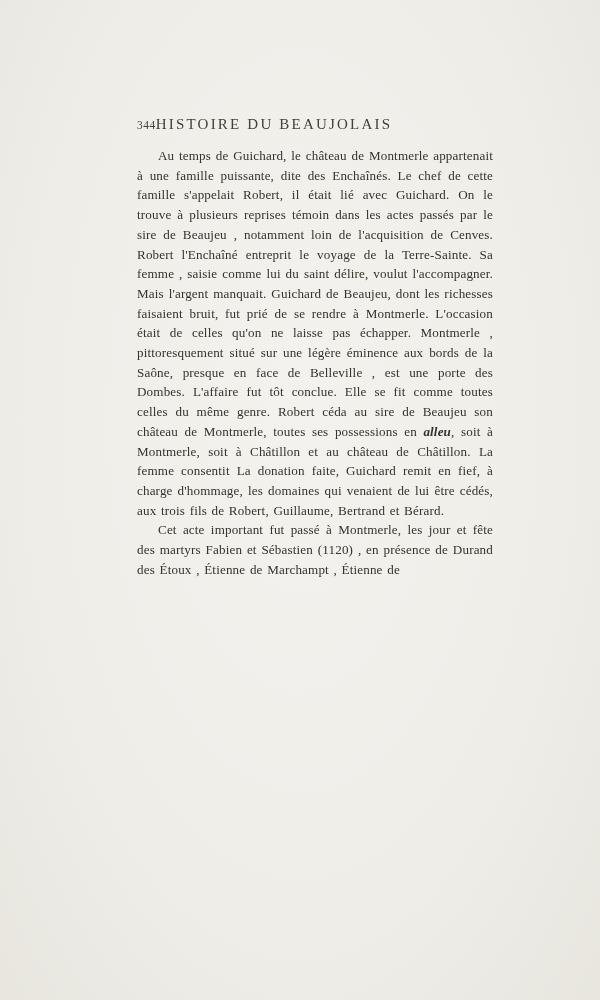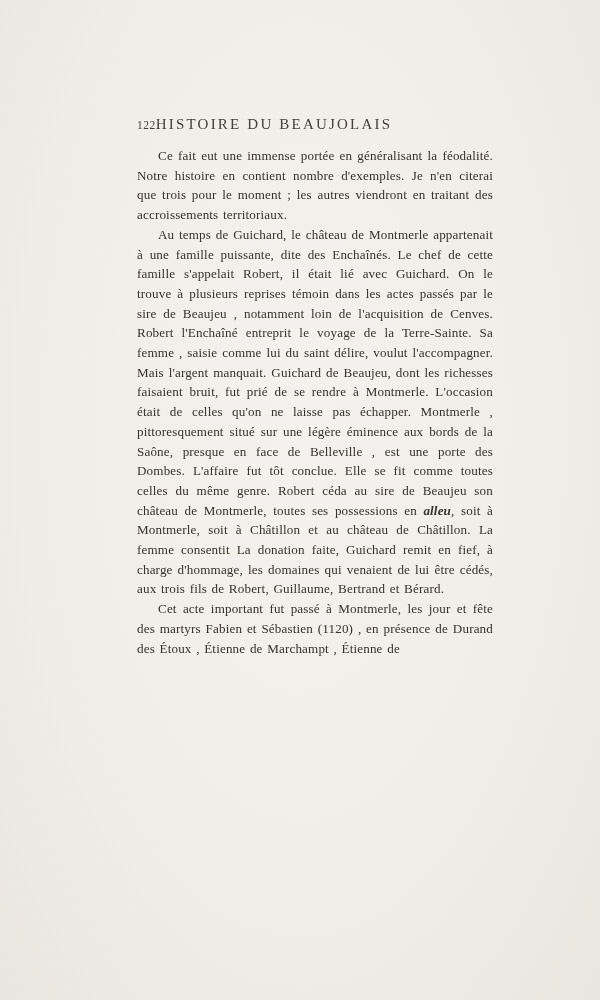--- a/index.html
+++ b/index.html
@@ -55,22 +55,21 @@
   }
   .para.indent { text-indent: 21px; }
   .para i { font-style: italic; font-weight: bold; }
 </style>
 </head>
 <body>
 
 <div class="screenshot">
   <div class="text-block">
     <div class="running-head">
-      <span class="page-number">122</span>
+      <span class="page-number">344</span>
       <span class="running-title">HISTOIRE DU BEAUJOLAIS</span>
     </div>
     <div class="page-body">
-        <p class="para indent"><span>Ce fait eut une immense portée en généralisant la féodalité. Notre histoire en contient nombre d'exemples. Je n'en citerai que trois pour le moment ; les autres viendront en traitant des accroissements territoriaux.</span></p>
         <p class="para indent"><span>Au temps de Guichard, le château de Montmerle appartenait à une famille puissante, dite des Enchaînés. Le chef de cette famille s'appelait Robert, il était lié avec Guichard. On le trouve à plusieurs reprises témoin dans les actes passés par le sire de Beaujeu , notamment loin de l'acquisition de Cenves. Robert l'Enchaîné entreprit le voyage de la Terre-Sainte. Sa femme , saisie comme lui du saint délire, voulut l'accompagner. Mais l'argent manquait. Guichard de Beaujeu, dont les richesses faisaient bruit, fut prié de se rendre à Montmerle. L'occasion était de celles qu'on ne laisse pas échapper. Montmerle , pittoresquement situé sur une légère éminence aux bords de la Saône, presque en face de Belleville , est une porte des Dombes. L'affaire fut tôt conclue. Elle se fit comme toutes celles du même genre. Robert céda au sire de Beaujeu son château de Montmerle, toutes ses possessions en </span><i>alleu</i><span>, soit à Montmerle, soit à Châtillon et au château de Châtillon. La femme consentit La donation faite, Guichard remit en fief, à charge d'hommage, les domaines qui venaient de lui être cédés, aux trois fils de Robert, Guillaume, Bertrand et Bérard.</span></p>
         <p class="para indent"><span>Cet acte important fut passé à Montmerle, les jour et fête des martyrs Fabien et Sébastien (1120) , en présence de Durand des Étoux , Étienne de Marchampt , Étienne de</span></p>
       </div>
   </div>
 </div>
 
 </body></html>

